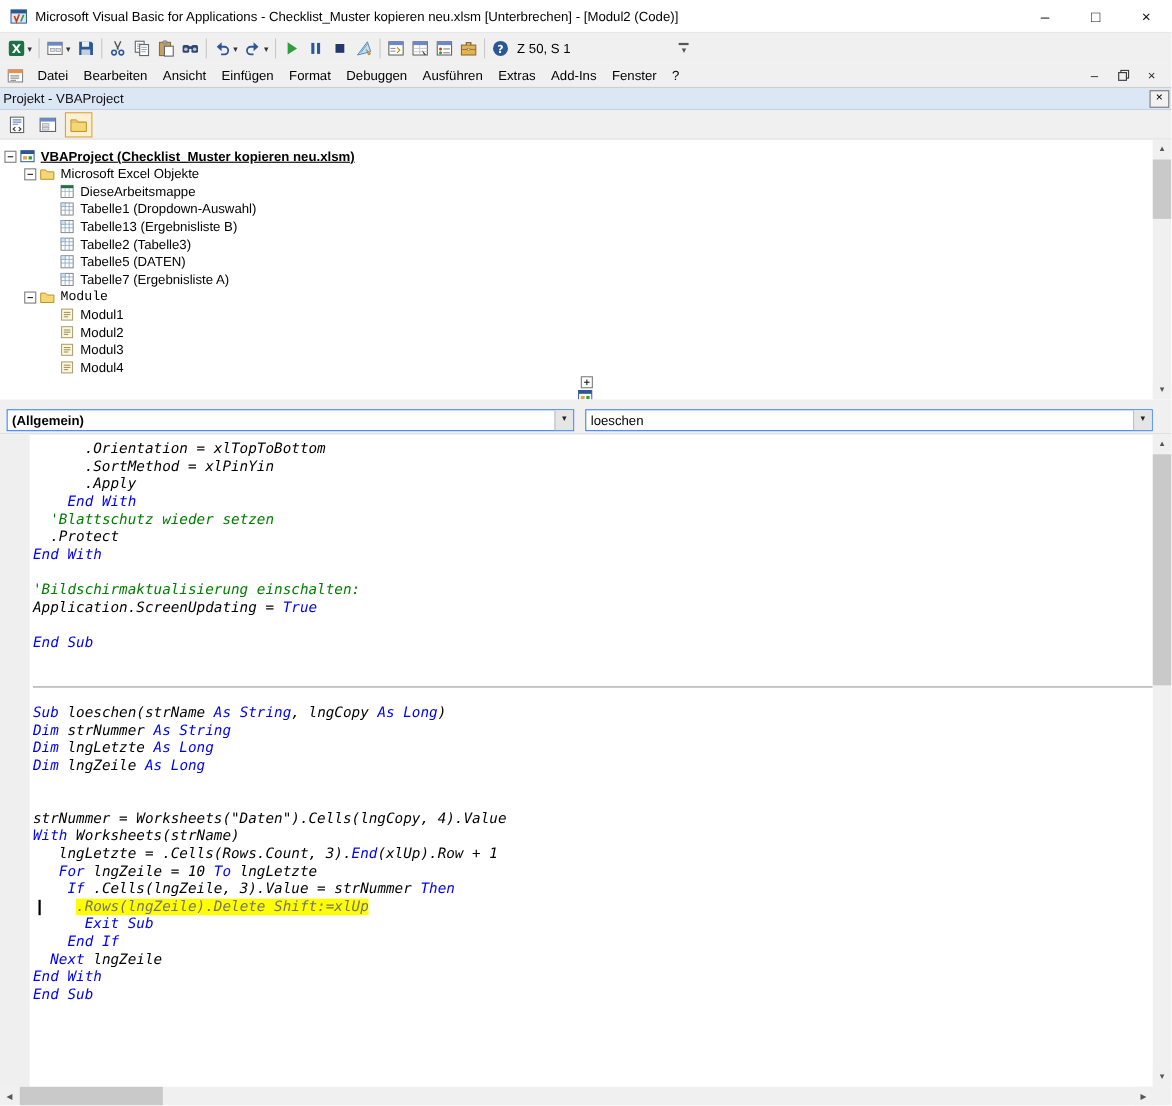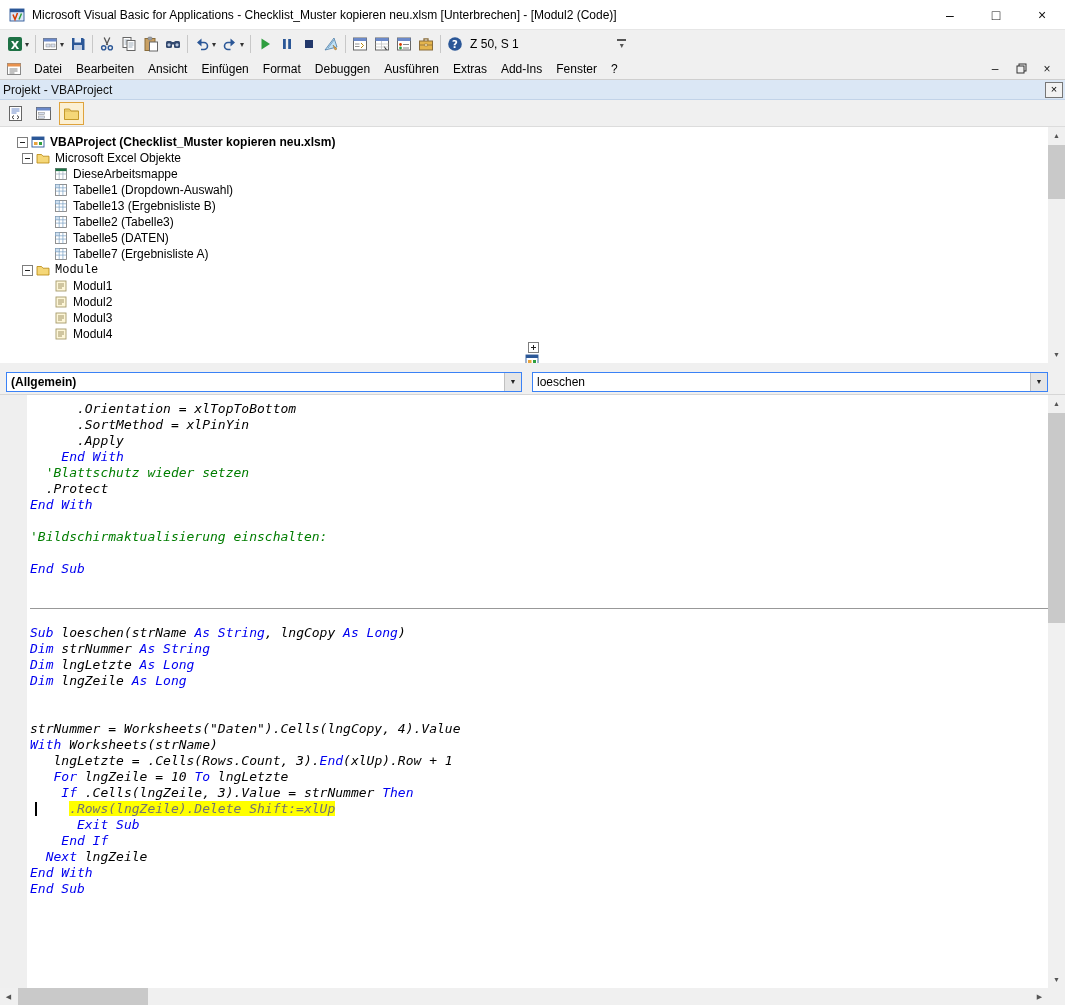--- a/index.html
+++ b/index.html
@@ -304,21 +304,21 @@
       <div class="pt-btn active">
         <svg viewBox="0 0 17 17">
           <path d="M1.5 4h5l1.5 2h7.5v8.5H1.5z" fill="#f5d778" stroke="#b8860b" stroke-width="0.8"></path>
           <path d="M1.5 6h14" stroke="#caa64e" stroke-width="0.7"></path>
         </svg>
       </div>
     </div>
 </div>
 <div class="tree">
   <div>
-      <div class="tree-row" style="padding-left: 17px;">
+      <div class="tree-row" style="padding-left: 4px; text-decoration: underline;">
         <span class="exp-slot exp">
           <span class="exh"></span>
         </span>
         <span class="tree-ico">
           <svg viewBox="0 0 14 14">
             <rect x="1" y="2" width="12" height="10" fill="#fff" stroke="#2b5797" stroke-width="0.9"></rect>
             <rect x="1" y="2" width="12" height="3" fill="#2b5797"></rect>
             <rect x="3" y="7" width="3.5" height="3" fill="#e8a33d"></rect>
             <rect x="8" y="7" width="3" height="3" fill="#2e9e3f"></rect>
           </svg>
@@ -494,20 +494,21 @@
   <div class="code-lines">
       <div class="code-line"><span class="seg-n">      .Orientation = xlTopToBottom</span></div>
       <div class="code-line"><span class="seg-n">      .SortMethod = xlPinYin</span></div>
       <div class="code-line"><span class="seg-n">      .Apply</span></div>
       <div class="code-line"><span class="seg-n">    </span><span class="seg-k">End With</span></div>
       <div class="code-line"><span class="seg-n">  </span><span class="seg-c">'Blattschutz wieder setzen</span></div>
       <div class="code-line"><span class="seg-n">  .Protect</span></div>
       <div class="code-line"><span class="seg-k">End With</span></div>
       <div class="code-line"></div>
       <div class="code-line"><span class="seg-c">'Bildschirmaktualisierung einschalten:</span></div>
+      <div class="code-line"><span class="seg-n">Application.ScreenUpdating = </span><span class="seg-k">True</span></div>
       <div class="code-line"></div>
       <div class="code-line"><span class="seg-k">End Sub</span></div>
       <div class="code-line"></div>
       <div class="code-line sep"></div>
       <div class="code-line"></div>
       <div class="code-line"><span class="seg-k">Sub</span><span class="seg-n"> loeschen(strName </span><span class="seg-k">As String</span><span class="seg-n">, lngCopy </span><span class="seg-k">As Long</span><span class="seg-n">)</span></div>
       <div class="code-line"><span class="seg-k">Dim</span><span class="seg-n"> strNummer </span><span class="seg-k">As String</span></div>
       <div class="code-line"><span class="seg-k">Dim</span><span class="seg-n"> lngLetzte </span><span class="seg-k">As Long</span></div>
       <div class="code-line"><span class="seg-k">Dim</span><span class="seg-n"> lngZeile </span><span class="seg-k">As Long</span></div>
       <div class="code-line"></div>

